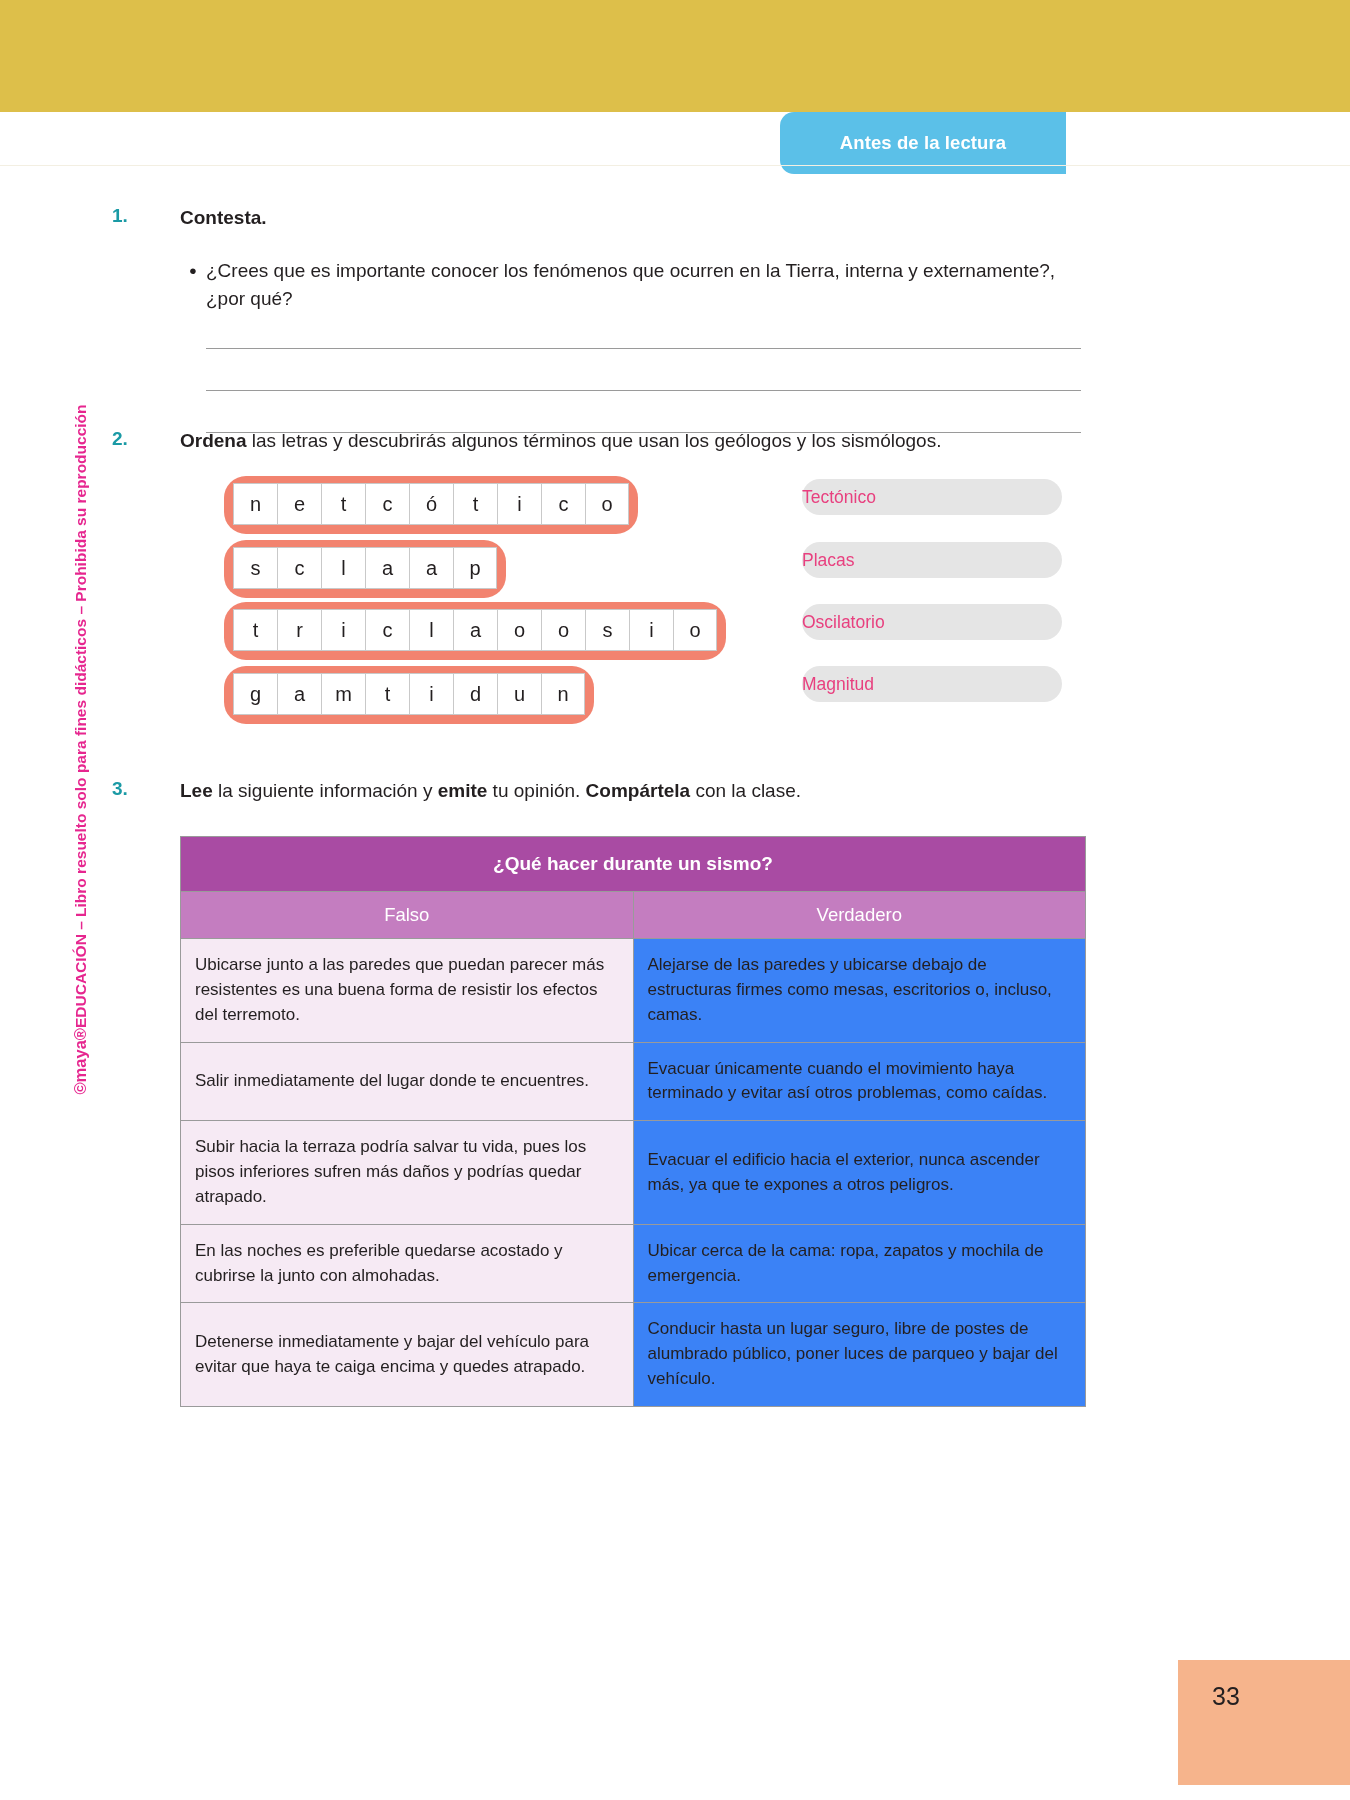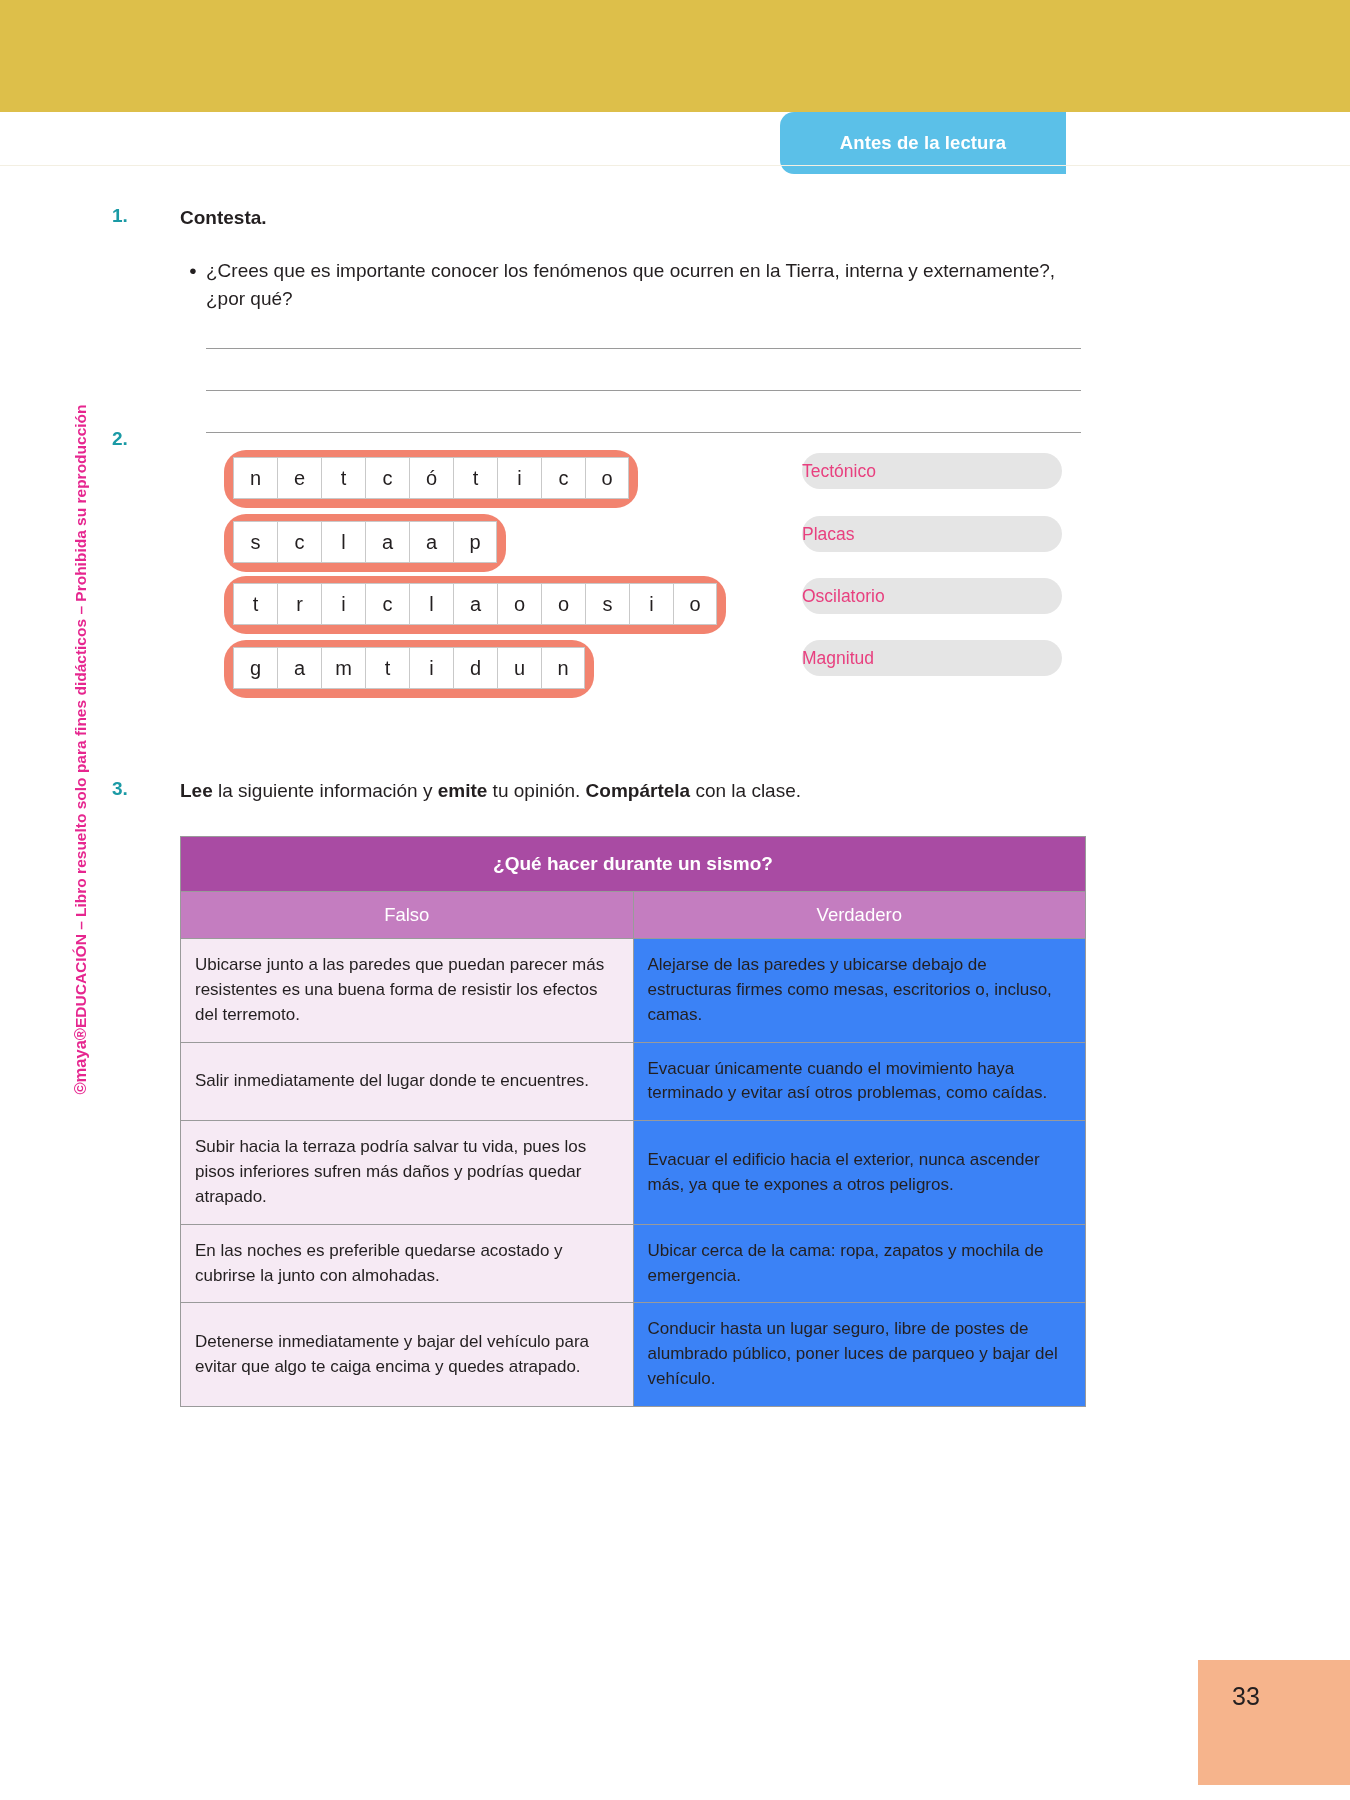--- a/index.html
+++ b/index.html
@@ -208,21 +208,21 @@
     border: 1px solid #9a9a9a;
   }
   .sismo-table td.c-false { background: #f6eaf4; }
   .sismo-table td.c-true  { background: #3b82f6; }
 
   
   .page-number-box {
     position: absolute;
     right: 0;
     top: 1660px;
-    width: 152px;
+    width: 172px;
     height: 125px;
     background: #f6b48c;
     display: flex;
     align-items: flex-start;
     justify-content: flex-start;
     padding: 22px 0 0 34px;
     color: #231f20;
     font-size: 25px;
   }
 </style>
@@ -256,20 +256,23 @@
       <div class="answer-line"></div>
       <div class="answer-line"></div>
       <div class="answer-line"></div>
     </div>
   </div>
 </div>
 
 <div class="exercise" id="ex2">
   <div class="ex-num">2.</div>
   <div class="ex-body">
+    <div class="ex-title">
+      <b>Ordena</b><span> las letras y descubrirás algunos términos que usan los geólogos y los sismólogos.</span>
+    </div>
     <div class="scramble-area">
 
     <div class="scramble-row" style="top: 0px;">
           <div class="letter-cell">n</div>
           <div class="letter-cell">e</div>
           <div class="letter-cell">t</div>
           <div class="letter-cell">c</div>
           <div class="letter-cell">ó</div>
           <div class="letter-cell">t</div>
           <div class="letter-cell">i</div>
@@ -348,21 +351,21 @@
           </tr>
           <tr>
             <td class="c-false">Subir hacia la terraza podría salvar tu vida, pues los pisos inferiores sufren más daños y podrías quedar atrapado.</td>
             <td class="c-true">Evacuar el edificio hacia el exterior, nunca ascender más, ya que te expones a otros peligros.</td>
           </tr>
           <tr>
             <td class="c-false">En las noches es preferible quedarse acostado y cubrirse la junto con almohadas.</td>
             <td class="c-true">Ubicar cerca de la cama: ropa, zapatos y mochila de emergencia.</td>
           </tr>
           <tr>
-            <td class="c-false">Detenerse inmediatamente y bajar del vehículo para evitar que algo te caiga encima y quedes atrapado.</td>
+            <td class="c-false">Detenerse inmediatamente y bajar del vehículo para evitar que haya te caiga encima y quedes atrapado.</td>
             <td class="c-true">Conducir hasta un lugar seguro, libre de postes de alumbrado público, poner luces de parqueo y bajar del vehículo.</td>
           </tr>
         </tbody>
     </table>
   </div>
 </div>
 
 <div class="page-number-box">
   <span>33</span>
 </div>

